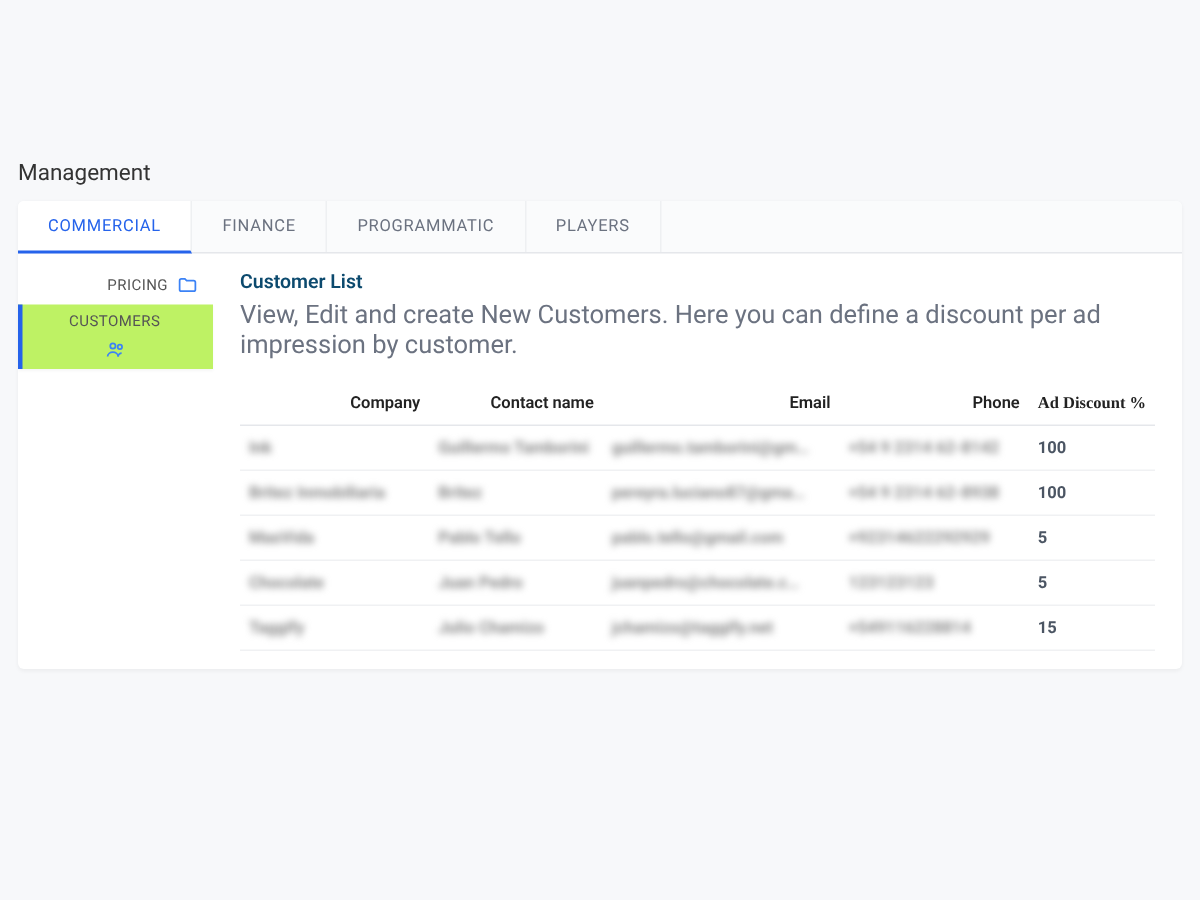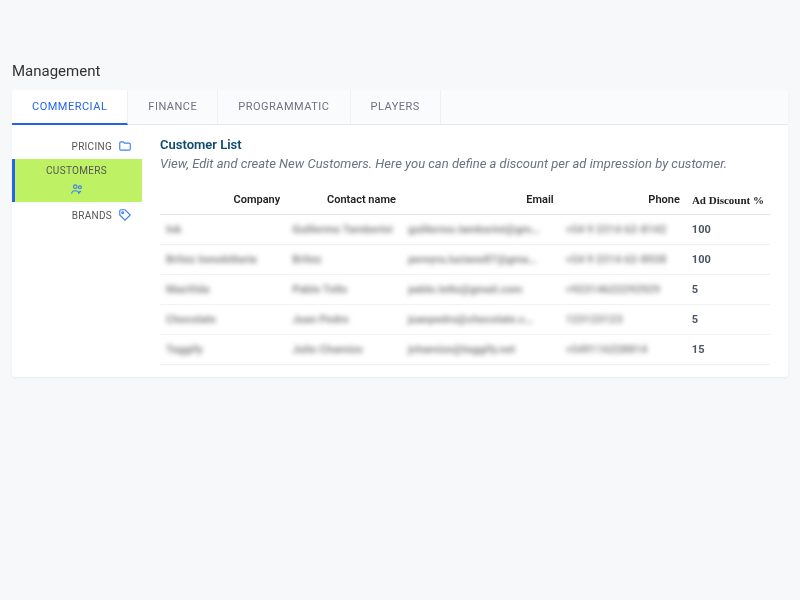--- a/index.html
+++ b/index.html
@@ -8,21 +8,21 @@
     background: #f7f8fa;
     width: 800px;
     height: 600px;
     overflow: hidden;
     color: #333;
   }
   .page-title {
     font-size: 15px;
     font-weight: 400;
     color: #333;
-    padding: 62px 0 10px 12px;
+    padding: 106px 0 10px 12px;
   }
   .panel {
     background: #fff;
     margin: 0 12px;
     border-radius: 4px;
     box-shadow: 0 1px 3px rgba(0,0,0,0.05);
     overflow: hidden;
   }
   .tabs {
     display: flex;
@@ -82,24 +82,23 @@
     padding: 12px 18px;
     overflow: hidden;
   }
   .list-title {
     font-size: 13px;
     font-weight: 600;
     color: #0c4a6e;
     margin-bottom: 4px;
   }
   .list-desc {
-    font-size: 13px;
+    font-size: 17px;
     color: #6b7280;
     margin-bottom: 14px;
-    font-style: italic;
   }
   table {
     width: 100%;
     border-collapse: collapse;
     font-size: 11px;
   }
   th {
     text-align: right;
     font-weight: 600;
     color: #222;
@@ -152,29 +151,20 @@
         <span>CUSTOMERS</span>
         <span class="sidebar-icon">
           <svg width="14" height="14" viewBox="0 0 24 24" fill="none" stroke-width="2">
               <circle cx="9" cy="8" r="3"></circle>
               <path d="M3 20c0-3 3-5 6-5s6 2 6 5"></path>
               <circle cx="17" cy="9" r="2.5"></circle>
               <path d="M15 20c0-2 2-4 4-4"></path>
             </svg>
         </span>
       </div>
-      <div class="sidebar-item">
-        <span>BRANDS</span>
-        <span class="sidebar-icon">
-          <svg width="14" height="14" viewBox="0 0 24 24" fill="none" stroke-width="2">
-              <path d="M3 12V5a2 2 0 0 1 2-2h7l9 9-9 9-9-9z"></path>
-              <circle cx="8" cy="8" r="1.5"></circle>
-            </svg>
-        </span>
-      </div>
     </div>
 
     <div class="main">
       <div class="list-title">Customer List</div>
       <div class="list-desc">View, Edit and create New Customers. Here you can define a discount per ad impression by customer.</div>
 
       <table>
         <thead>
           <tr>
             <th class="col-company">Company</th>

